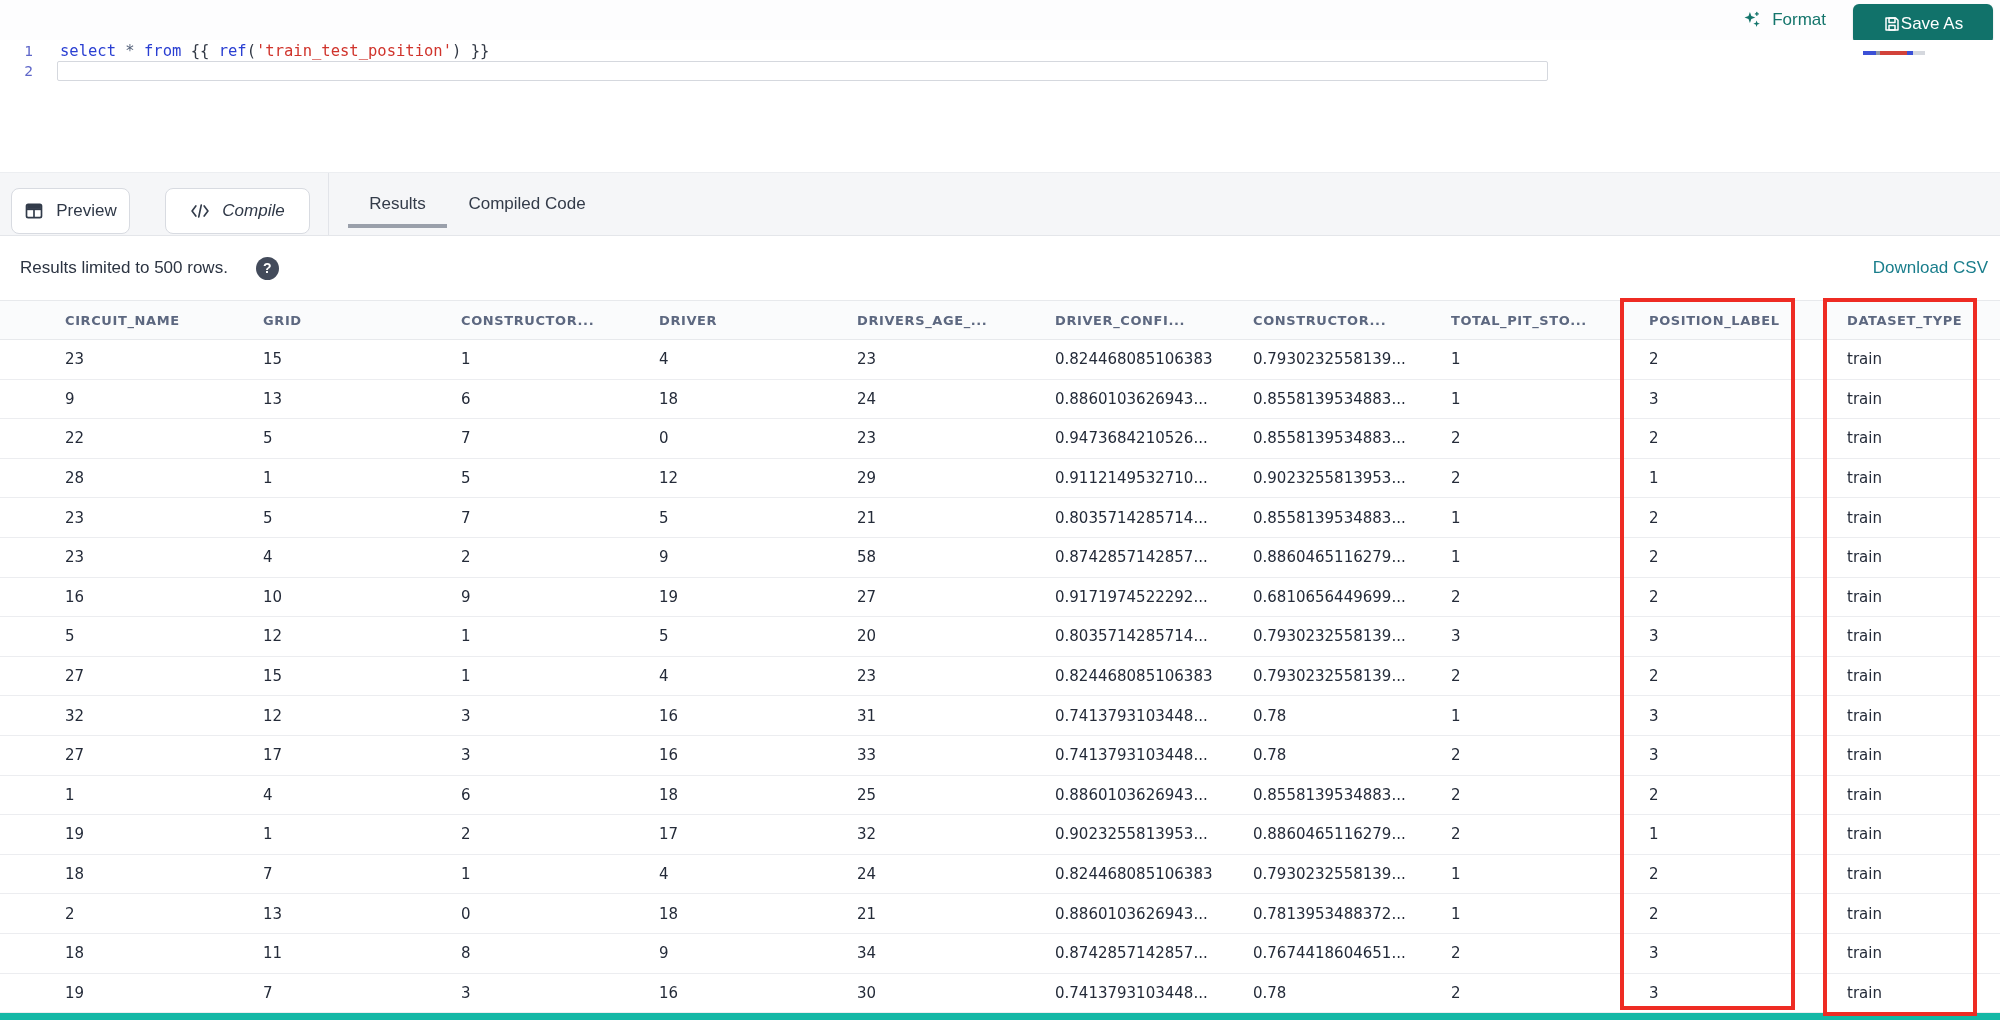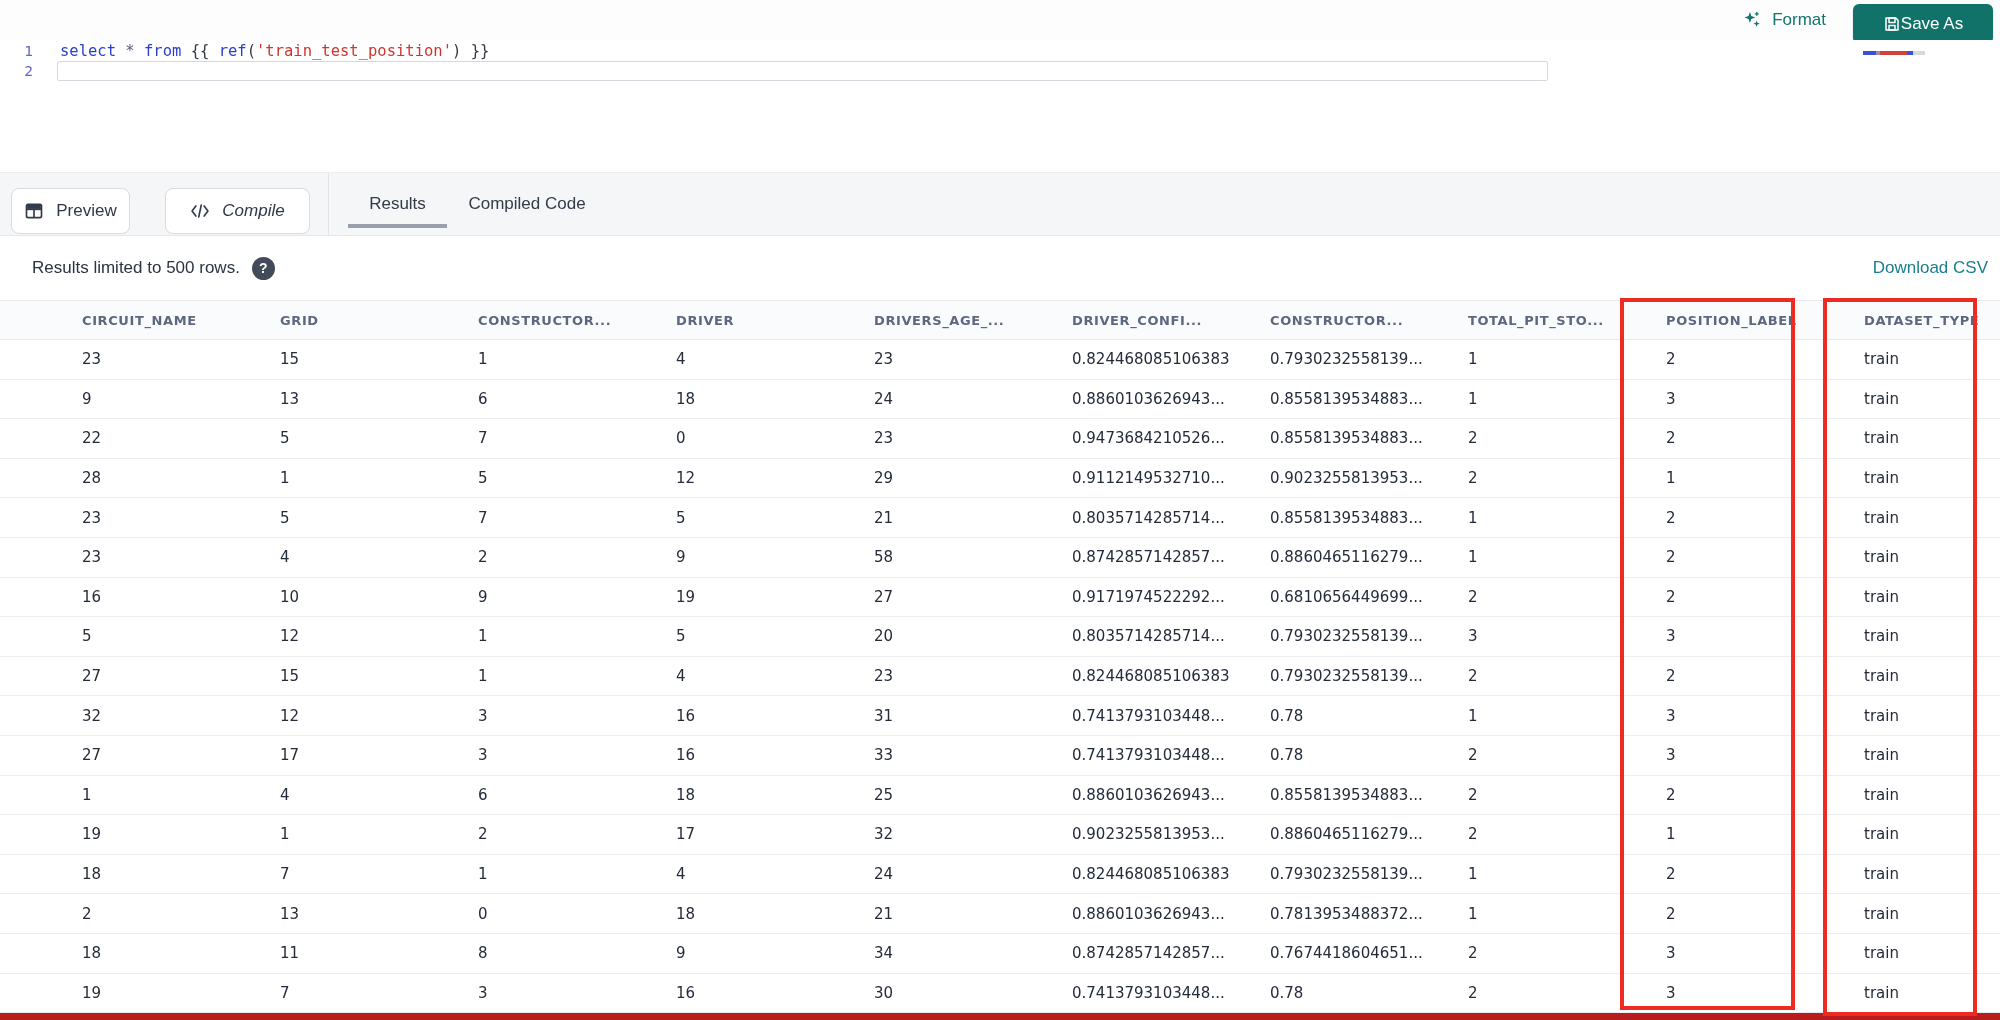--- a/index.html
+++ b/index.html
@@ -1,18 +1,18 @@
 <!DOCTYPE html>
 <html><head>
 <meta charset="utf-8">
 <style>
   * { box-sizing: border-box; margin: 0; padding: 0; }
   html,body { width: 2000px; height: 1020px; background:#fff; }
   body { font-family: "Liberation Sans", sans-serif; }
-  .page { position:relative; width:2000px; height:1020px; overflow:hidden; background:#b91c1c; }
+  .page { position:relative; width:2000px; height:1020px; overflow:hidden; background:#14b8a6; }
 
   
   .tabstrip { position:absolute; top:0; left:0; width:2000px; height:5px; }
   .tabstrip .seg { position:absolute; top:0; height:5px; }
   .seg.s1 { left:0; width:275px; background:#e7e9ee; box-shadow: inset 0 -1px 0 #dcdfe6; }
   .seg.s2 { left:275px; width:312px; background:#f1f2f6; box-shadow: inset 0 -1px 0 #e3e5ec; }
   .seg.s3 { left:587px; width:291px; background:#ffffff; }
   .seg.s4 { left:878px; width:1122px; background:#f3f4f8; box-shadow: inset 0 -1px 0 #e6e8ef; }
 
   
@@ -54,30 +54,30 @@
   .compile-btn { left:165px; width:145px;font-style:italic; }
   .tb-divider { position:absolute; left:328px; top:0; width:1px; height:62px; background:#e2e4e9; }
   .tab { position:absolute; top:0; height:62px; display:flex; align-items:center; justify-content:center;
          font-size:17px; color:#333b49; cursor:pointer; }
   .tab-results { left:348px; width:99px; }
   .tab-compiled { left:457px; width:140px; }
   .tab-underline { position:absolute; left:348px; bottom:7px; width:99px; height:4px; background:#9aa0ab; }
 
   
   .results-bar { position:absolute; top:236px; left:0; width:2000px; height:64px; background:#fff; }
-  .results-info { position:absolute; left:20px; top:0; height:64px; display:flex; align-items:center; gap:12px;
-                  font-size:17px; color:#2c3442;margin-left:12px; }
+  .results-info { position:absolute; left:20px; top:0; height:64px; display:flex; align-items:center; gap:28px;
+                  font-size:17px; color:#2c3442; }
   .help { width:23px; height:23px; border-radius:50%; background:#434b5b; color:#fff; font-size:14px; font-weight:bold;
           display:flex; align-items:center; justify-content:center; cursor:pointer; }
   .download { position:absolute; right:12px; top:0; height:64px; display:flex; align-items:center;
               color:#1a7e8c; font-size:17px; cursor:pointer; text-decoration:none; }
 
   
   .table { position:absolute; top:300px; left:0; width:2000px; font-family:"DejaVu Sans", sans-serif; }
-  .thead, .tr { display:grid; grid-template-columns: repeat(9,198px) 1fr; padding-left:66px; }
+  .thead, .tr { display:grid; grid-template-columns: repeat(9,198px) 1fr; padding-left:49px; }
   .thead { height:40px; background:#fafbfc; border-top:1px solid #e7e9ec; border-bottom:1px solid #e7e9ec; }
   .th { display:flex; align-items:center; padding-left:16px; font-size:13px; font-weight:bold; letter-spacing:.6px;
         color:#5d6880; white-space:nowrap; overflow:hidden; }
   .tr { height:39.6px; border-bottom:1px solid #ecedf0; background:#fff; }
   .td { display:flex; align-items:center; padding-left:16px; font-size:15px; color:#242b39; white-space:nowrap; overflow:hidden; }
 
   
   .red-box { position:absolute; border:4px solid #ee2b23; background:transparent; pointer-events:none; }
 </style>
 </head>

